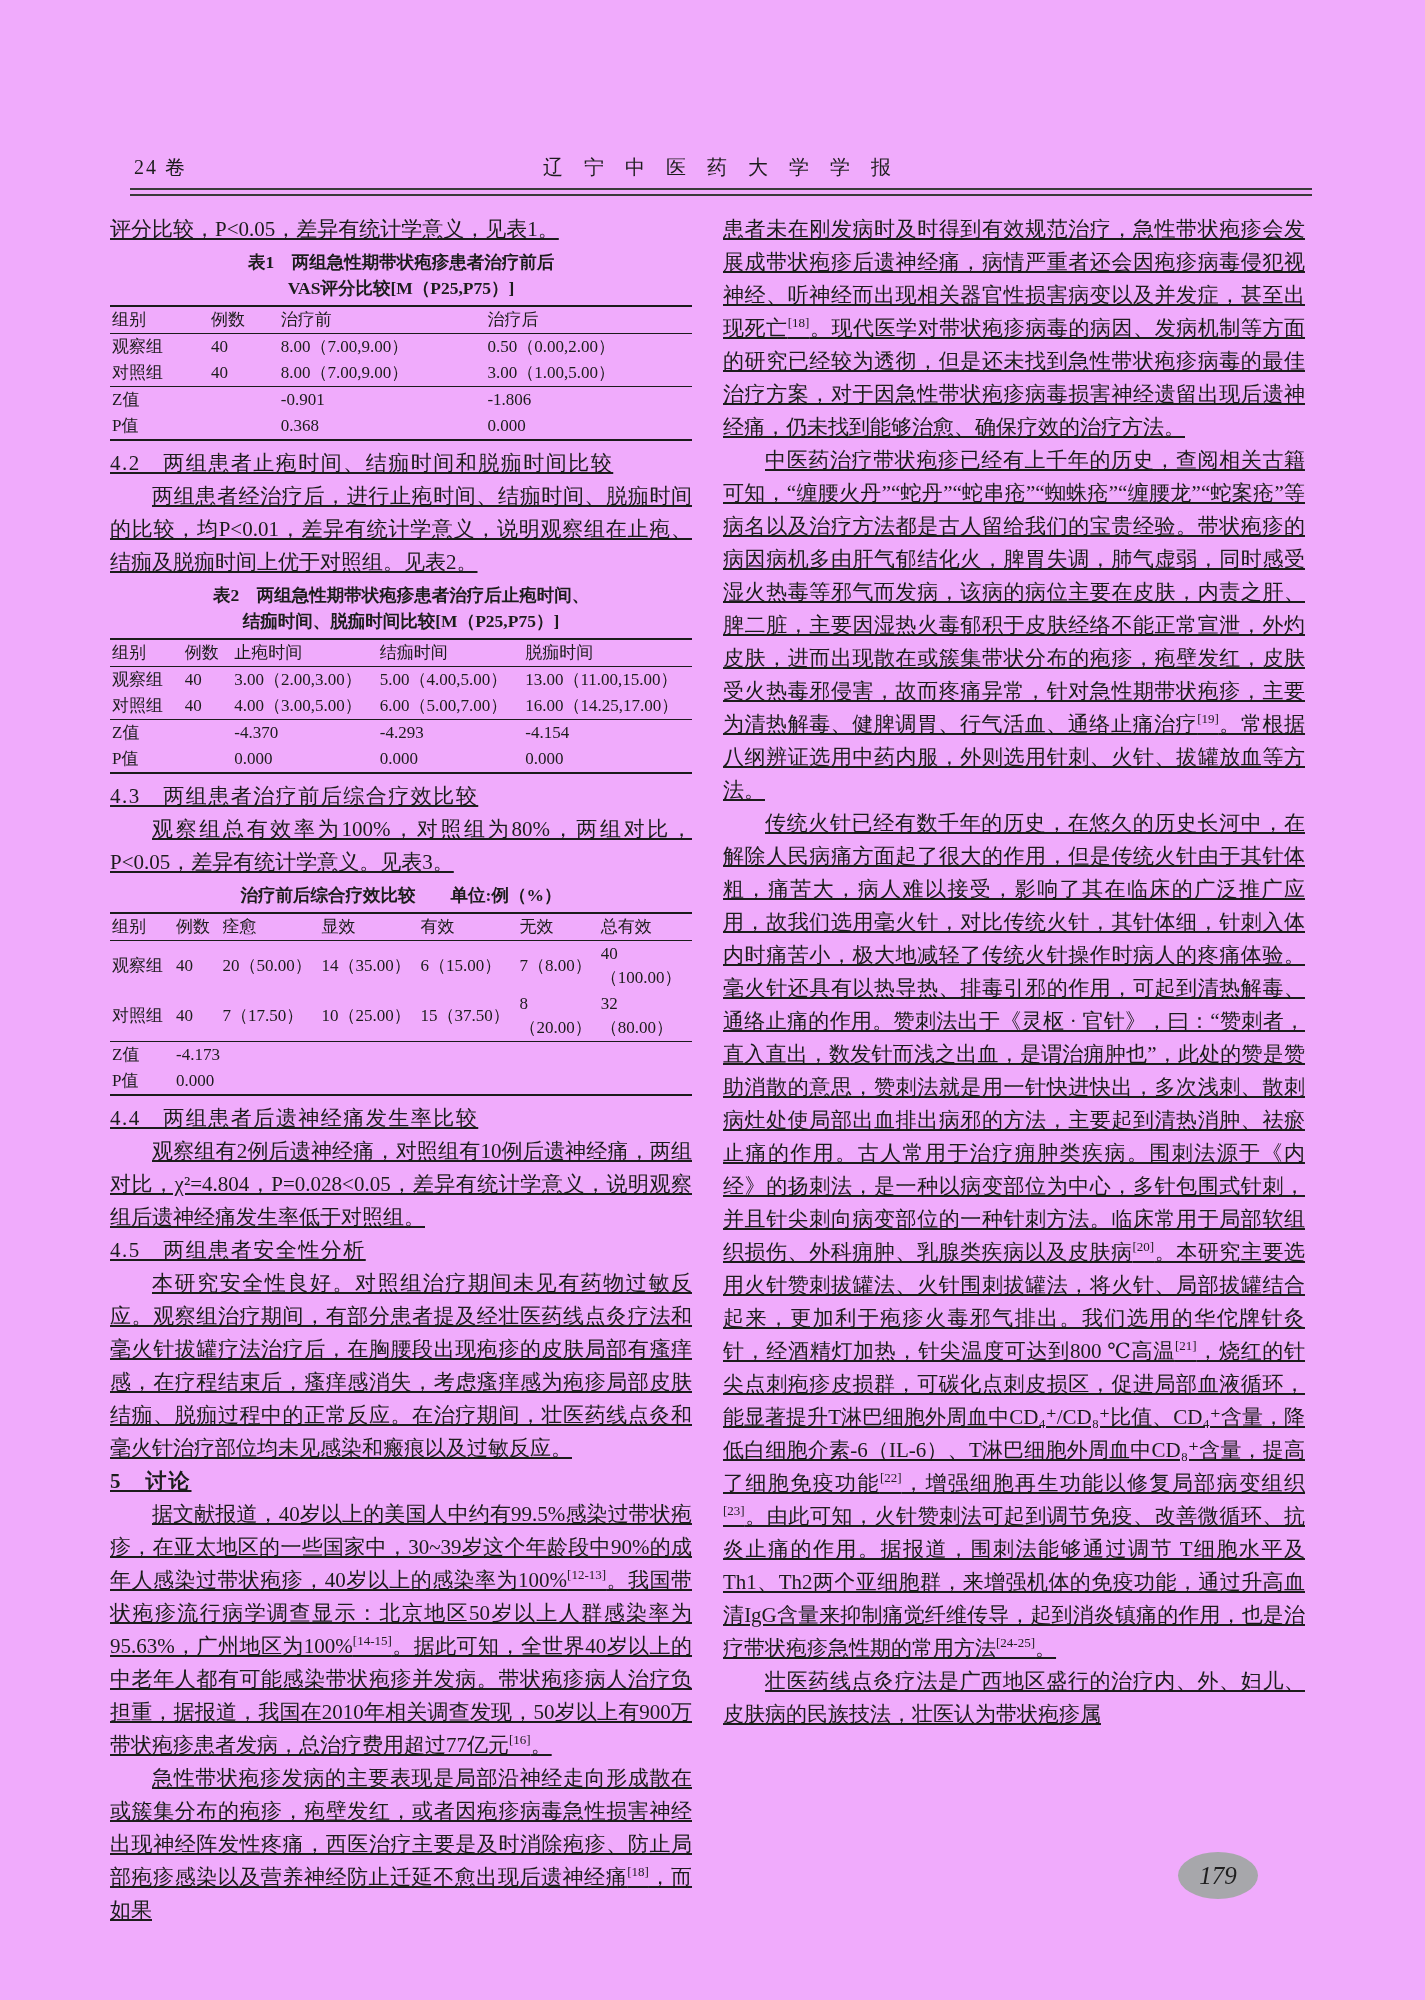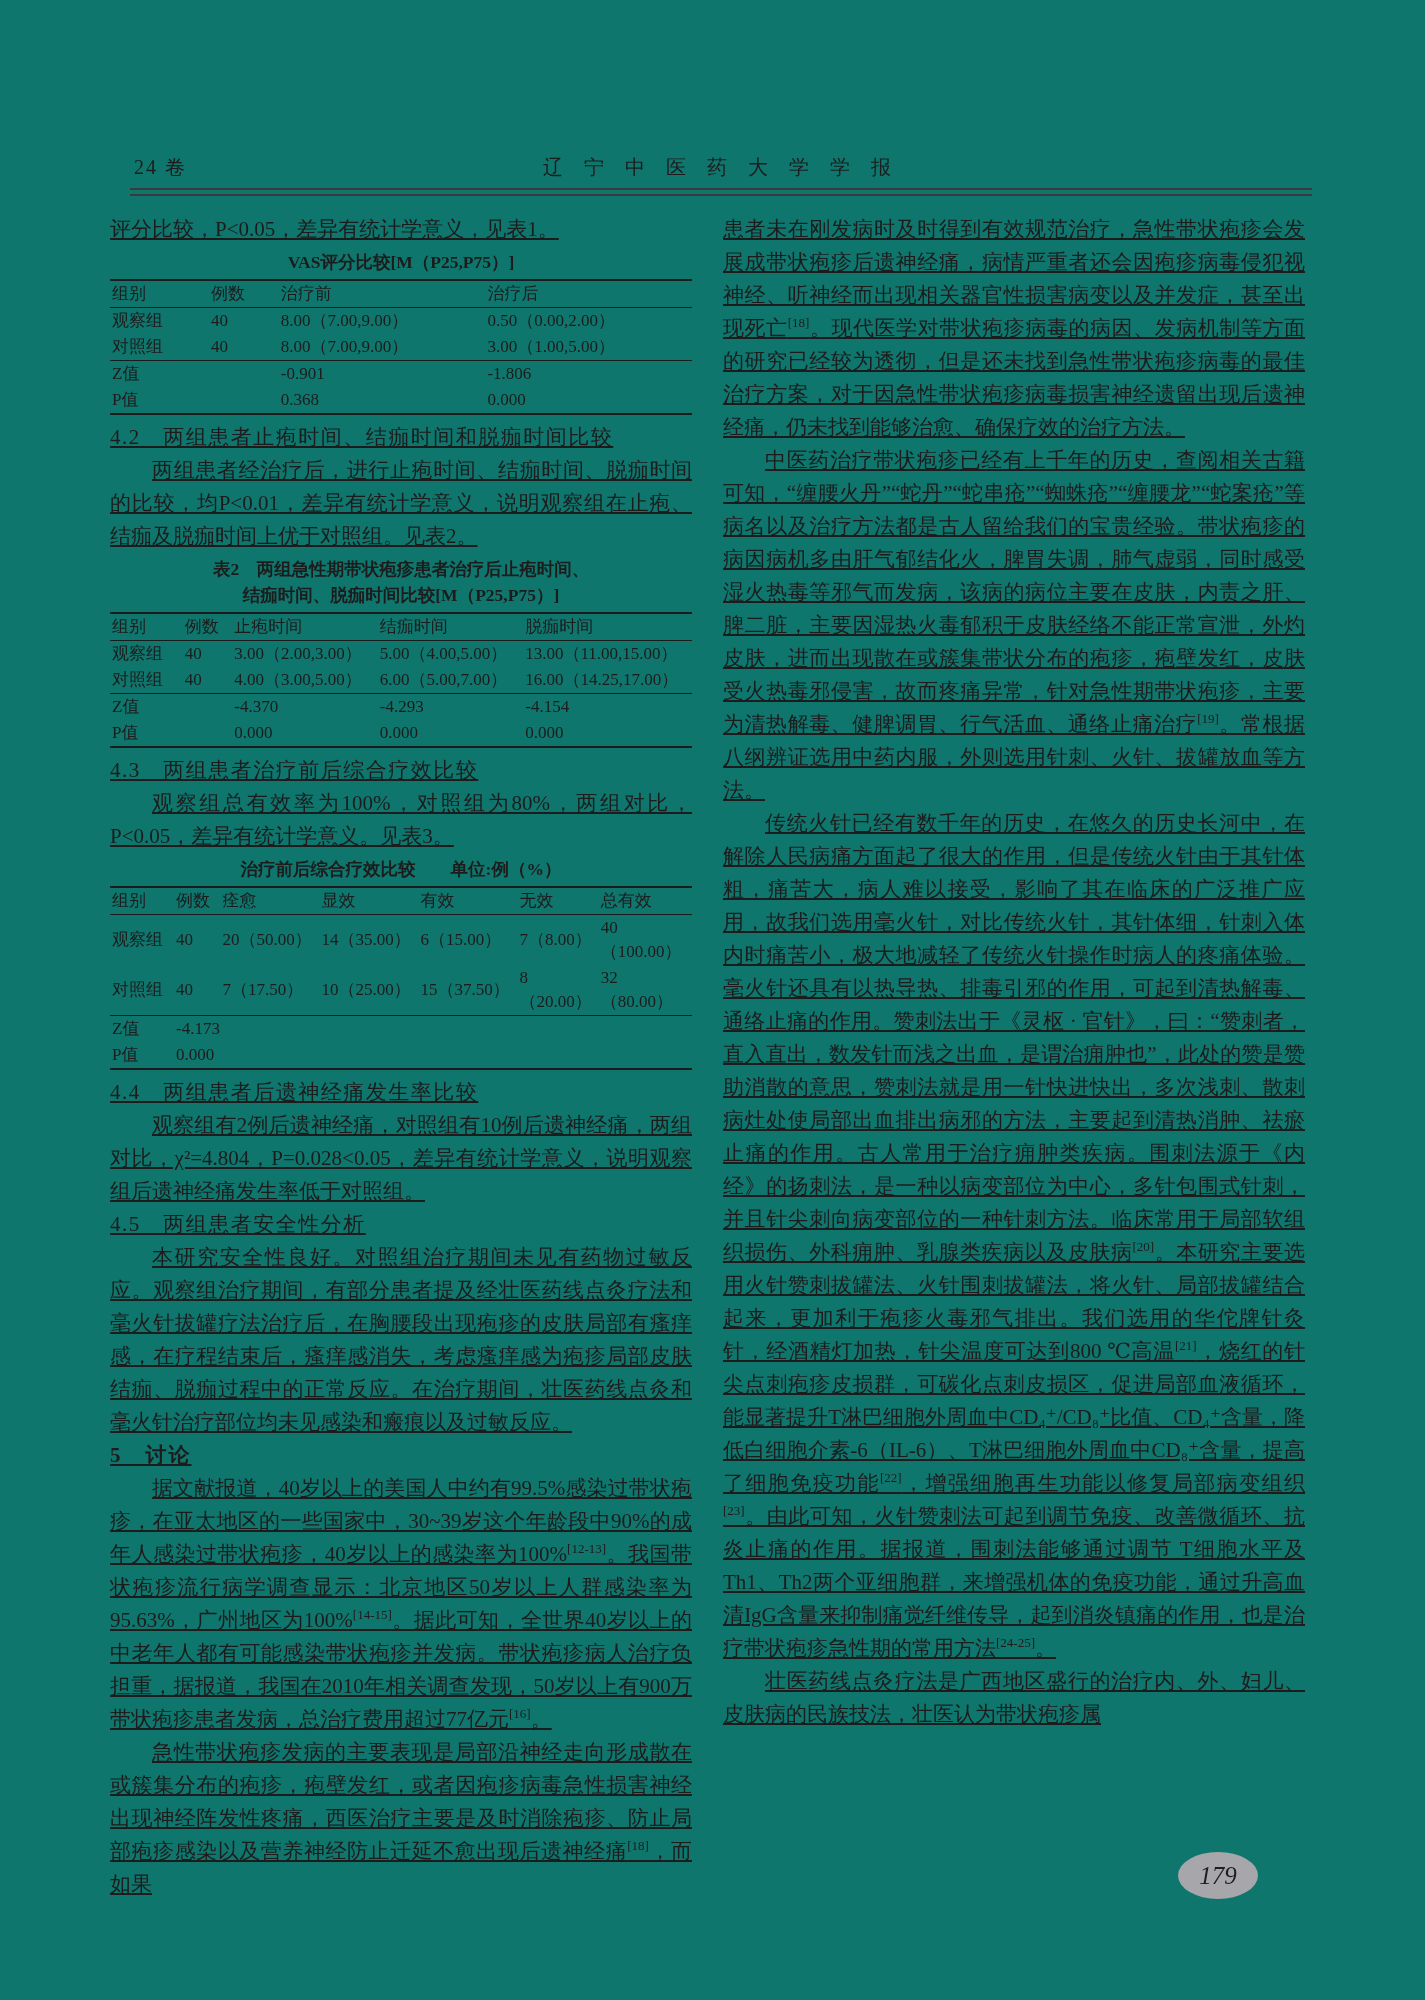--- a/index.html
+++ b/index.html
@@ -1,17 +1,17 @@
 <!DOCTYPE html>
 <html><head>
 <meta charset="utf-8">
 <style>
   html,body{margin:0;padding:0;background:#ffffff;}
   .page{
-    position:relative;width:1425px;height:2000px;background:#0f766e;
+    position:relative;width:1425px;height:2000px;background:#f0abfc;
     font-family:"Liberation Serif","DejaVu Serif",serif;color:#1c1c1c;overflow:hidden;
   }
   .header{position:absolute;top:150px;left:130px;width:1182px;height:32px;font-size:20px;}
   .vol{position:absolute;left:4px;top:4px;letter-spacing:2px;}
   .journal{position:absolute;left:0;right:0;top:4px;text-align:center;letter-spacing:8px;}
   .rule{position:absolute;top:188px;left:130px;width:1182px;height:4px;
         border-top:2px solid #3a3a3a;border-bottom:2px solid #3a3a3a;}
   .col{position:absolute;top:213px;width:582px;font-size:21px;line-height:33px;
        text-align:justify;}
   .col-left{left:110px;}
@@ -41,20 +41,21 @@
   <div class="header">
     <span class="vol">24 卷</span>
     <span class="journal">辽 宁 中 医 药 大 学 学 报</span>
   </div>
   <div class="rule"></div>
 
   <div class="col col-left">
     <p class="rich">评分比较，P&lt;0.05，差异有统计学意义，见表1。</p>
 
     <div class="tbl-title">
+      <div>表1　两组急性期带状疱疹患者治疗前后</div>
       <div>VAS评分比较[M（P25,P75）]</div>
     </div>
     <table class="tbl">
       <colgroup>
           <col style="width:17%">
           <col style="width:12%">
           <col style="width:35.5%">
           <col style="width:35.5%">
         </colgroup>
       <tbody>

